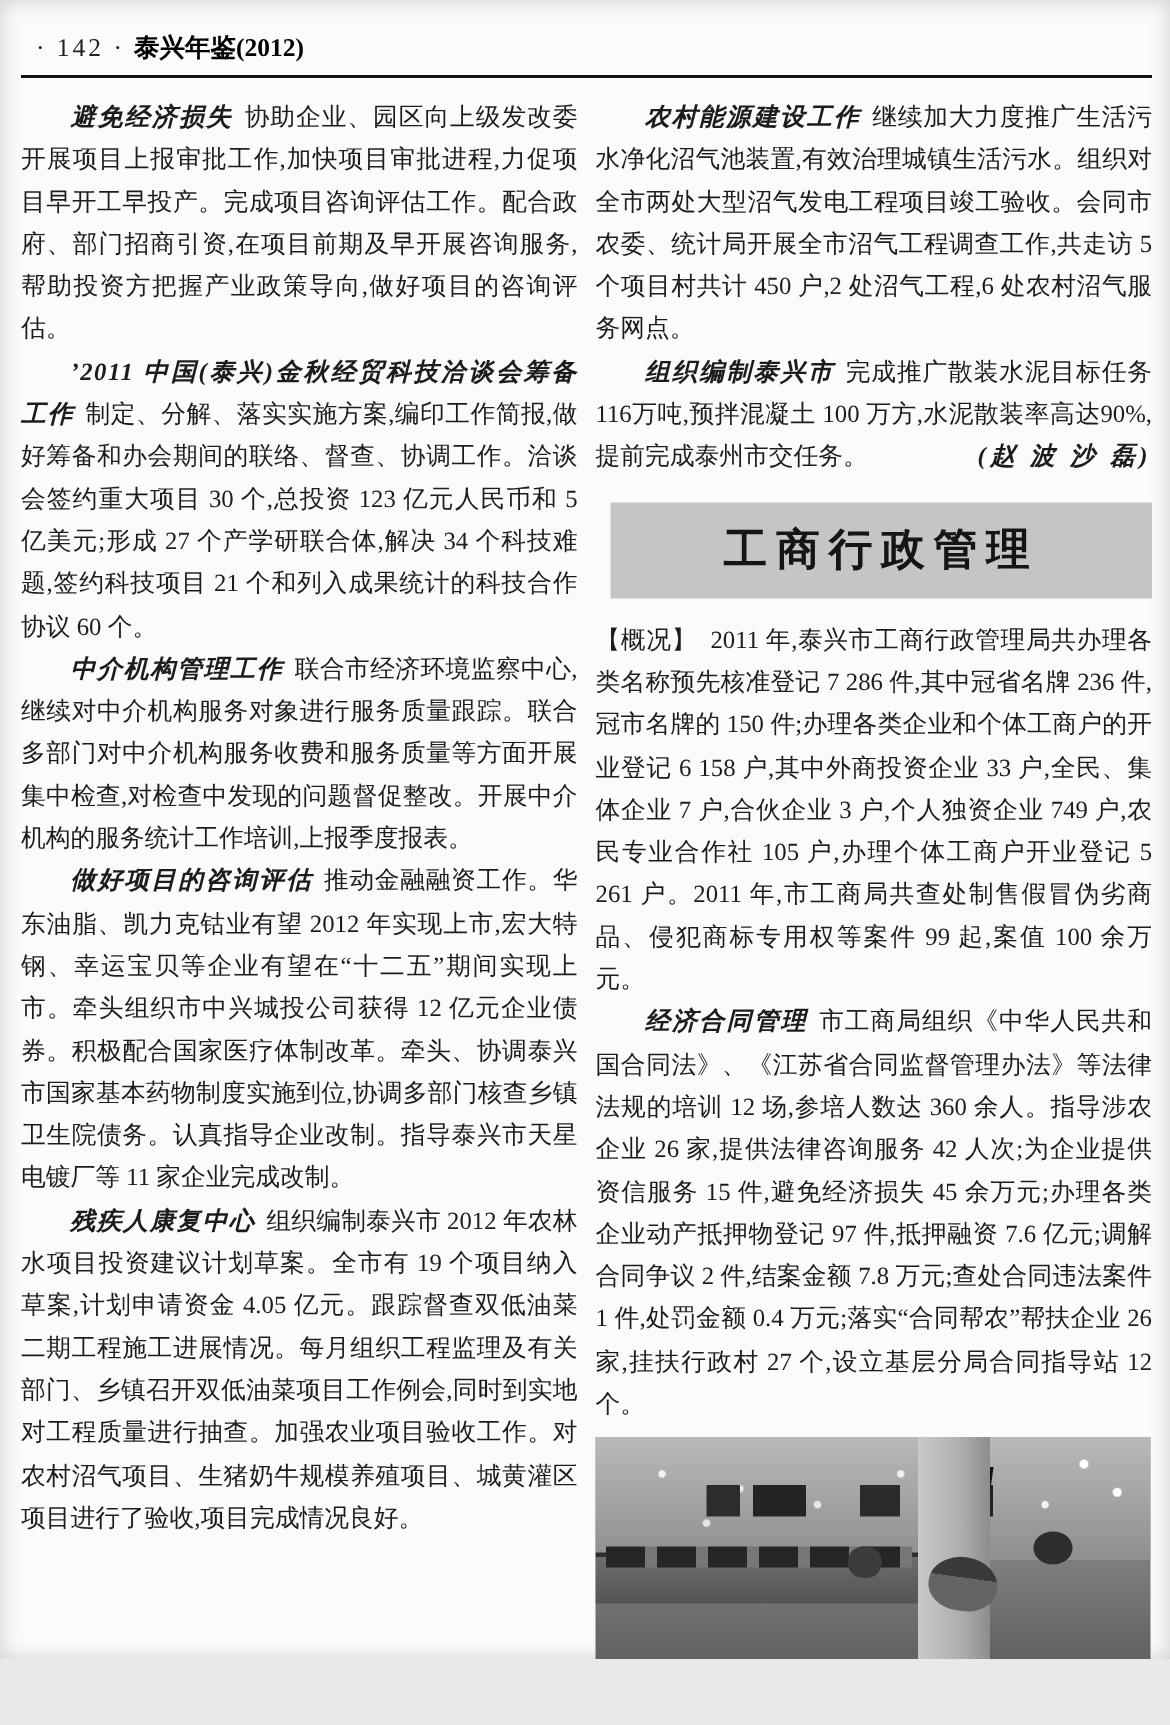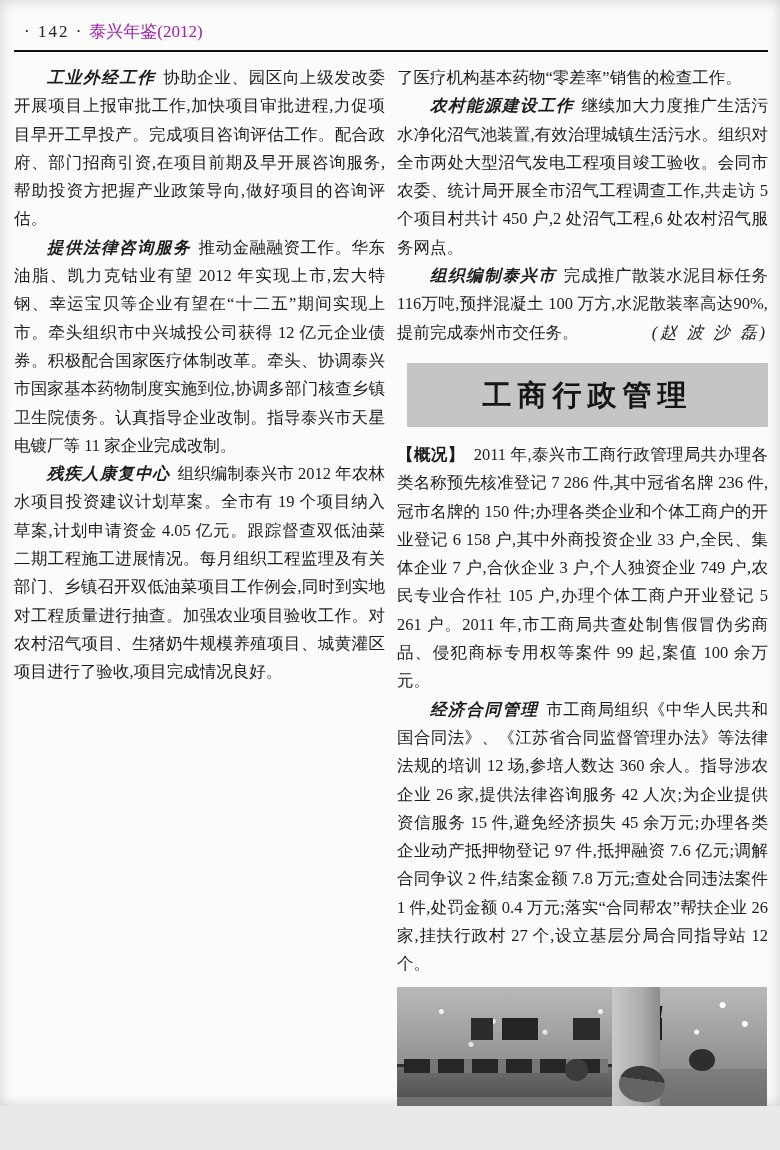--- a/index.html
+++ b/index.html
@@ -7,31 +7,31 @@
   body { font-family:"Liberation Serif","DejaVu Serif",serif; }
   .page {
     position:relative; width:780px; height:1106px; margin:0 auto;
     background:#fbfbf9; color:#1a1a1a; overflow:hidden;
     box-shadow:inset 0 0 14px rgba(0,0,0,.18);
     padding:20px 12px 0 14px;
   }
   
   .runhead { display:flex; align-items:baseline; gap:6px; padding-left:10px; height:26px; }
   .runhead .pageno { font-size:17px; letter-spacing:2px; color:#222; }
-  .runhead .booktitle { font-size:17px; font-weight:normal; color:#a21caf; }
+  .runhead .booktitle { font-size:17px; font-weight:bold; color:#000000; }
   .head-rule { border:none; border-top:2.5px solid #111; margin:4px 0 12px 0; }
 
   
   .cols { display:flex; gap:12px; }
   .col { width:371px; font-size:16.5px; line-height:28.3px; text-align:justify; color:#1c1c1c; }
   .col p { text-indent:2em; }
   .col p.noindent { text-indent:0; }
   .lead { font-weight:bold; font-style:italic; letter-spacing:1px; padding-right:.45em; }
-  .lead-plain { font-weight:bold; }
-  .attribution { float:right; font-style:italic; letter-spacing:3px; }
+  .lead-plain { font-weight:normal; }
+  .attribution { float:right; font-style:italic; letter-spacing:3px;font-weight:bold; }
 
   
   .section-banner {
     background:#c5c5c4; margin:16px 0 14px 10px; height:64px;
     display:flex; align-items:center; justify-content:center;
   }
   .section-banner .t { font-family:"Liberation Sans","DejaVu Sans",sans-serif;
     font-size:29px; font-weight:bold; color:#151515; letter-spacing:6px; }
 
   
@@ -74,28 +74,29 @@
 
   <div class="runhead">
     <span class="pageno">· 142 ·</span>
     <span class="booktitle">泰兴年鉴(2012)</span>
   </div>
   <hr class="head-rule">
 
   <div class="cols">
 
     <div class="col">
-      <p><span class="lead">工业外经工作</span><span>协助企业、园区向上级发改委开展项目上报审批工作,加快项目审批进程,力促项目早开工早投产。完成项目咨询评估工作。配合政府、部门招商引资,在项目前期及早开展咨询服务,帮助投资方把握产业政策导向,做好项目的咨询评估。</span></p>
-      <p><span class="lead">提供法律咨询服务</span><span>推动金融融资工作。华东油脂、凯力克钴业有望 2012 年实现上市,宏大特钢、幸运宝贝等企业有望在“十二五”期间实现上市。牵头组织市中兴城投公司获得 12 亿元企业债券。积极配合国家医疗体制改革。牵头、协调泰兴市国家基本药物制度实施到位,协调多部门核查乡镇卫生院债务。认真指导企业改制。指导泰兴市天星电镀厂等 11 家企业完成改制。</span></p>
+      <p><span class="lead">避免经济损失</span><span>协助企业、园区向上级发改委开展项目上报审批工作,加快项目审批进程,力促项目早开工早投产。完成项目咨询评估工作。配合政府、部门招商引资,在项目前期及早开展咨询服务,帮助投资方把握产业政策导向,做好项目的咨询评估。</span></p>
+      <p><span class="lead">’2011 中国(泰兴)金秋经贸科技洽谈会筹备工作</span><span>制定、分解、落实实施方案,编印工作简报,做好筹备和办会期间的联络、督查、协调工作。洽谈会签约重大项目 30 个,总投资 123 亿元人民币和 5 亿美元;形成 27 个产学研联合体,解决 34 个科技难题,签约科技项目 21 个和列入成果统计的科技合作协议 60 个。</span></p>
+      <p><span class="lead">中介机构管理工作</span><span>联合市经济环境监察中心,继续对中介机构服务对象进行服务质量跟踪。联合多部门对中介机构服务收费和服务质量等方面开展集中检查,对检查中发现的问题督促整改。开展中介机构的服务统计工作培训,上报季度报表。</span></p>
+      <p><span class="lead">做好项目的咨询评估</span><span>推动金融融资工作。华东油脂、凯力克钴业有望 2012 年实现上市,宏大特钢、幸运宝贝等企业有望在“十二五”期间实现上市。牵头组织市中兴城投公司获得 12 亿元企业债券。积极配合国家医疗体制改革。牵头、协调泰兴市国家基本药物制度实施到位,协调多部门核查乡镇卫生院债务。认真指导企业改制。指导泰兴市天星电镀厂等 11 家企业完成改制。</span></p>
       <p><span class="lead">残疾人康复中心</span><span>组织编制泰兴市 2012 年农林水项目投资建议计划草案。全市有 19 个项目纳入草案,计划申请资金 4.05 亿元。跟踪督查双低油菜二期工程施工进展情况。每月组织工程监理及有关部门、乡镇召开双低油菜项目工作例会,同时到实地对工程质量进行抽查。加强农业项目验收工作。对农村沼气项目、生猪奶牛规模养殖项目、城黄灌区项目进行了验收,项目完成情况良好。</span></p>
 
     </div>
 
     <div class="col">
-      <p class="noindent">了医疗机构基本药物“零差率”销售的检查工作。</p>
       <p><span class="lead">农村能源建设工作</span><span>继续加大力度推广生活污水净化沼气池装置,有效治理城镇生活污水。组织对全市两处大型沼气发电工程项目竣工验收。会同市农委、统计局开展全市沼气工程调查工作,共走访 5 个项目村共计 450 户,2 处沼气工程,6 处农村沼气服务网点。</span></p>
       <p><span class="lead">组织编制泰兴市</span><span>完成推广散装水泥目标任务116万吨,预拌混凝土 100 万方,水泥散装率高达90%,提前完成泰州市交任务。</span><span class="attribution">(赵 波 沙 磊)</span></p>
 
       <div class="section-banner">
         <span class="t">工商行政管理</span>
       </div>
 
       <p class="noindent"><span class="lead-plain">【概况】</span>&nbsp;&nbsp;<span>2011 年,泰兴市工商行政管理局共办理各类名称预先核准登记 7 286 件,其中冠省名牌 236 件,冠市名牌的 150 件;办理各类企业和个体工商户的开业登记 6 158 户,其中外商投资企业 33 户,全民、集体企业 7 户,合伙企业 3 户,个人独资企业 749 户,农民专业合作社 105 户,办理个体工商户开业登记 5 261 户。2011 年,市工商局共查处制售假冒伪劣商品、侵犯商标专用权等案件 99 起,案值 100 余万元。</span></p>
       <p><span class="lead">经济合同管理</span><span>市工商局组织《中华人民共和国合同法》、《江苏省合同监督管理办法》等法律法规的培训 12 场,参培人数达 360 余人。指导涉农企业 26 家,提供法律咨询服务 42 人次;为企业提供资信服务 15 件,避免经济损失 45 余万元;办理各类企业动产抵押物登记 97 件,抵押融资 7.6 亿元;调解合同争议 2 件,结案金额 7.8 万元;查处合同违法案件 1 件,处罚金额 0.4 万元;落实“合同帮农”帮扶企业 26 家,挂扶行政村 27 个,设立基层分局合同指导站 12 个。</span></p>
 

